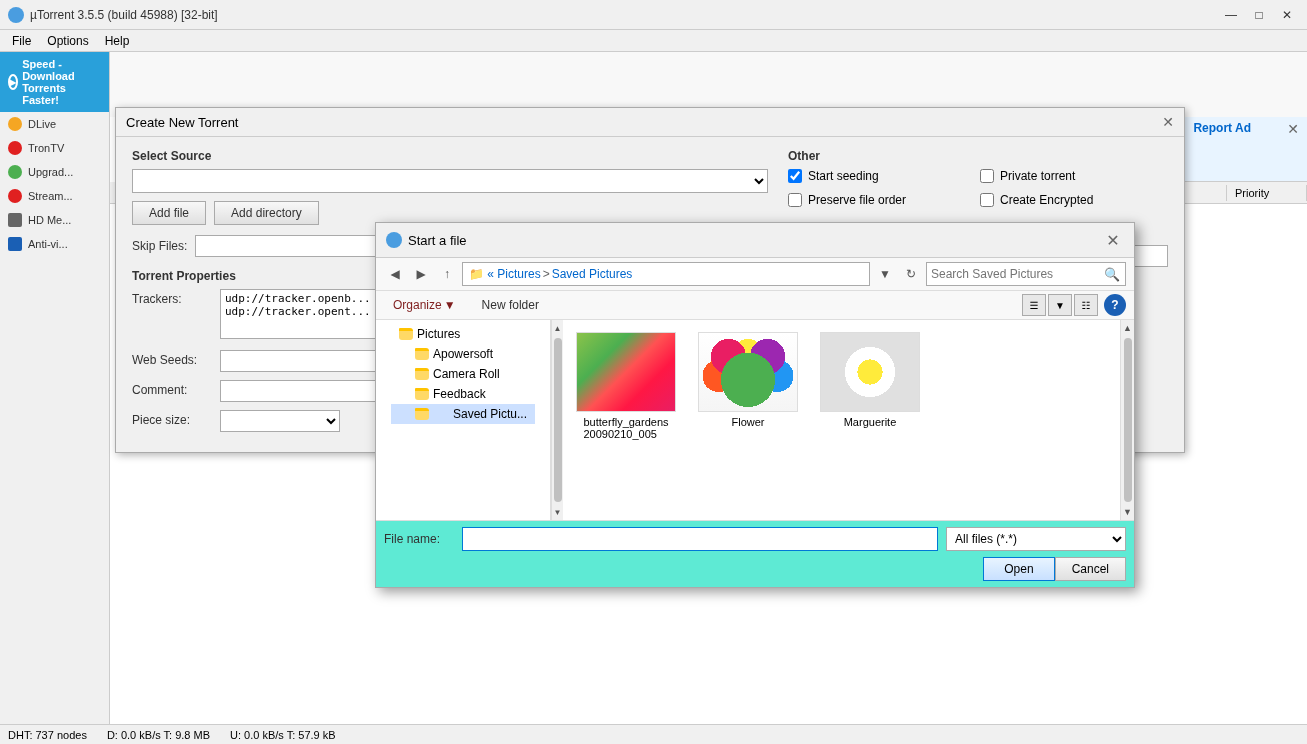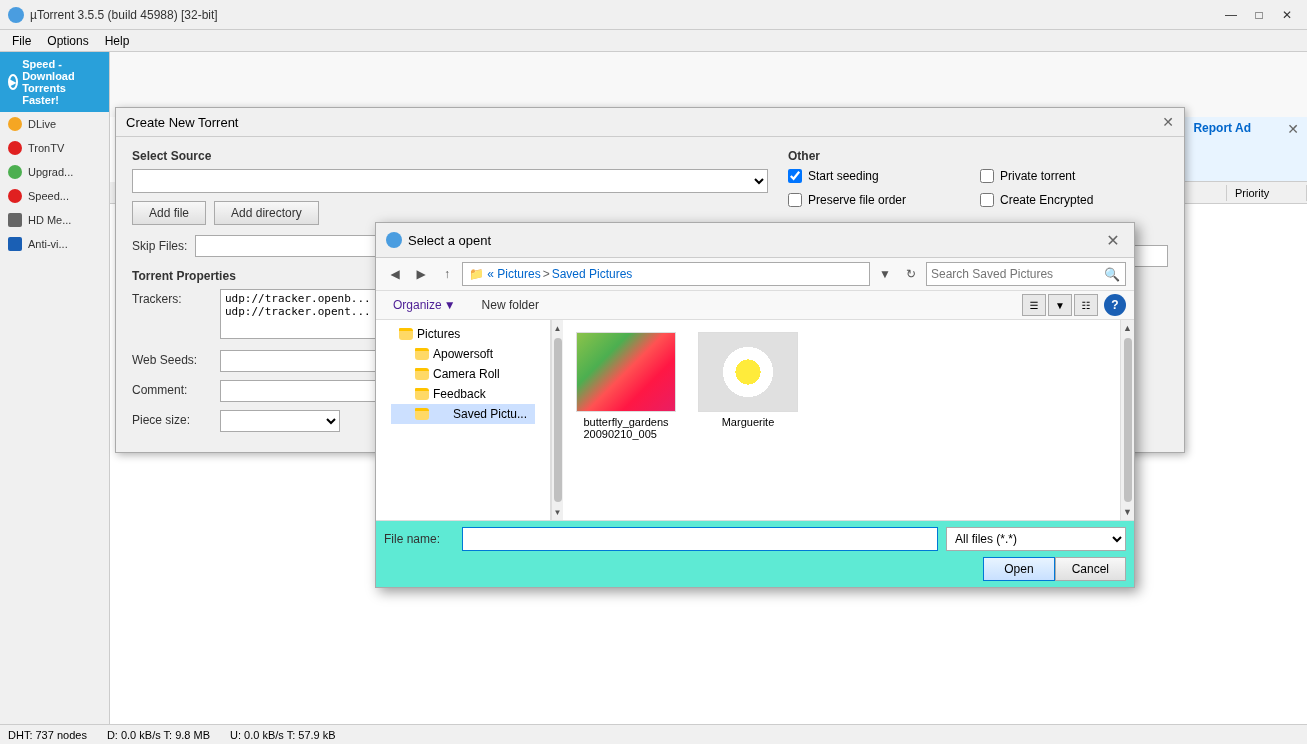--- a/index.html
+++ b/index.html
@@ -455,21 +455,21 @@
       display: flex;
       align-items: center;
       gap: 8px;
     }
     .organize-btn {
       padding: 2px 8px;
       border: 1px solid transparent;
       background: none;
       cursor: pointer;
       font-size: 12px;
-      color: #4c1d95;
+      color: #7f1d1d;
       display: flex;
       align-items: center;
       gap: 2px;
     }
 
     .new-folder-btn {
       padding: 2px 8px;
       border: 1px solid transparent;
       background: none;
       cursor: pointer;
@@ -729,21 +729,21 @@
     <div class="sidebar-item">
       <div class="sidebar-icon" style="background:#e02020;"></div>
       <span>TronTV</span>
     </div>
     <div class="sidebar-item">
       <div class="sidebar-icon" style="background:#4caf50;"></div>
       <span>Upgrad...</span>
     </div>
     <div class="sidebar-item">
       <div class="sidebar-icon" style="background:#e02020;"></div>
-      <span>Speed...</span>
+      <span>Stream...</span>
     </div>
     <div class="sidebar-item">
       <div class="sidebar-icon" style="background:#666; border-radius:2px;"></div>
       <span>HD Me...</span>
     </div>
     <div class="sidebar-item">
       <div class="sidebar-icon" style="background:#1a5fb4; border-radius:2px;"></div>
       <span>Anti-vi...</span>
     </div>
   </div>
@@ -844,21 +844,21 @@
           </div>
         </div>
       </div>
     </div>
   </div>
 
   <div class="file-select-dialog">
 
     <div class="fs-title-bar">
       <div class="fs-icon"></div>
-      <span>Select a opent</span>
+      <span>Start a file</span>
       <div class="fs-close">✕</div>
     </div>
 
     <div class="fs-addressbar">
       <button class="nav-btn">◀</button>
       <button class="nav-btn">▶</button>
       <button class="nav-btn">↑</button>
       <div class="breadcrumb-bar">
         <span class="breadcrumb-folder">📁 « Pictures</span>
         <span class="breadcrumb-sep"> &gt; </span>
@@ -919,20 +919,26 @@
 
       <div class="fs-content">
 
         <div class="file-item">
           <div class="file-thumb">
             <div class="thumb-butterfly"></div>
           </div>
           <div class="file-name">butterfly_gardens<br>20090210_005</div>
         </div>
 
+        <div class="file-item">
+          <div class="file-thumb">
+            <div class="thumb-flower"></div>
+          </div>
+          <div class="file-name">Flower</div>
+        </div>
 
         <div class="file-item">
           <div class="file-thumb">
             <div class="thumb-daisy"></div>
           </div>
           <div class="file-name">Marguerite</div>
         </div>
       </div>
 
       <div class="fs-content-scroll">

